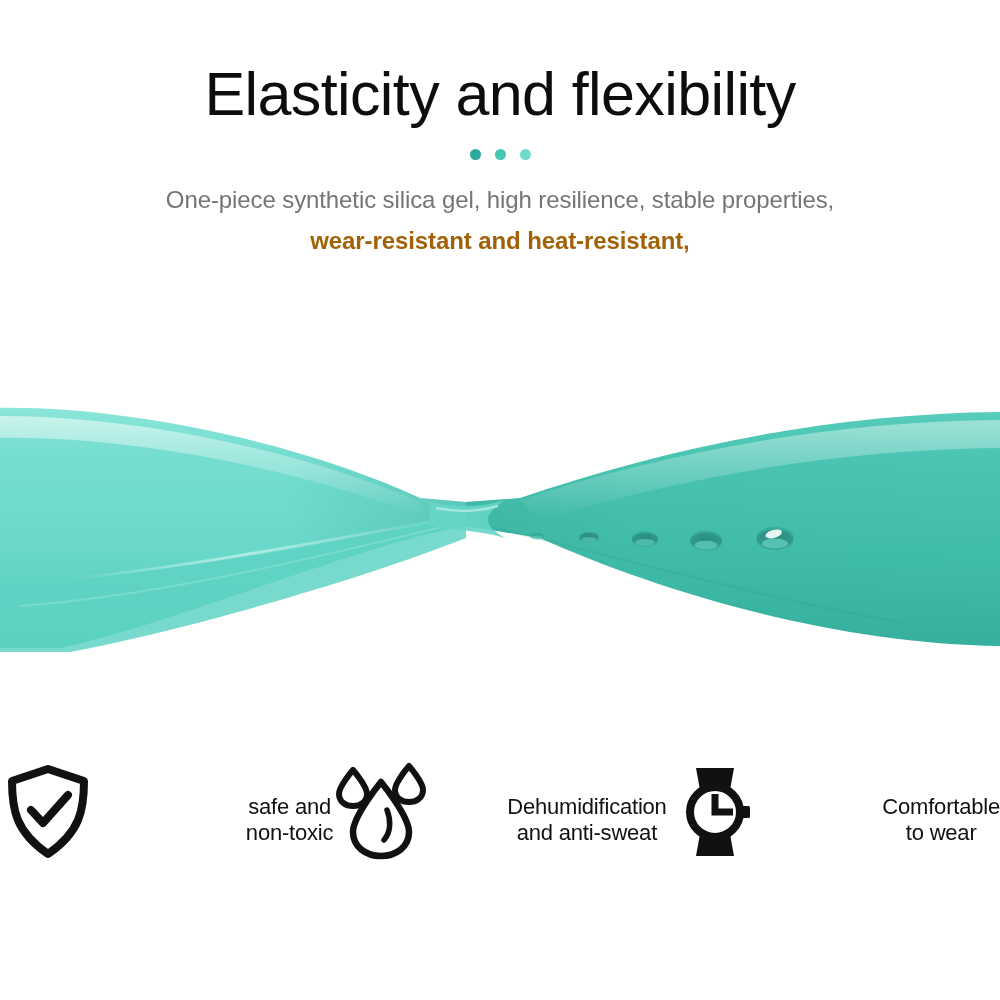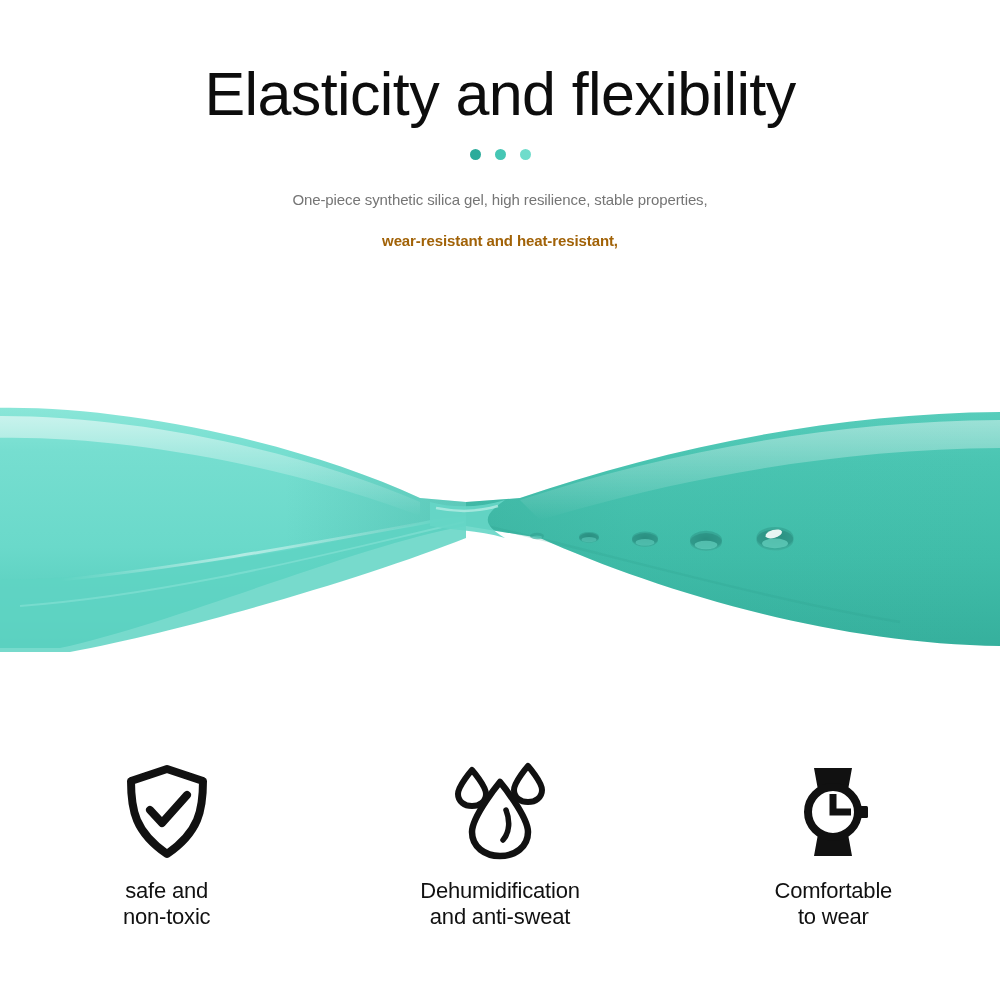--- a/index.html
+++ b/index.html
@@ -34,21 +34,21 @@
     display:flex;
     justify-content:center;
     align-items:center;
     gap:14px;
     height:12px;
   }
   .dot { width:11px; height:11px; border-radius:50%; display:block; }
 
   .subtitle { margin-top:19px; }
   .subline {
-    font-size:15px;
+    font-size:24px;
     line-height:41px;
     color:#757575;
     font-weight:400;
     letter-spacing:-0.1px;
   }
 
   
   .product {
     position:absolute;
     left:0; top:330px;
@@ -60,22 +60,23 @@
   
   .features {
     position:absolute;
     left:0; top:762px;
     width:1000px;
     display:flex;
   }
   .feature {
     flex:1 1 0;
     display:flex;
-    flex-direction:column;
+    flex-direction:row;
     align-items:center;
+    justify-content:space-between;
   }
   .feature-icon { width:96px; height:100px; display:block; }
   .feature-icon svg { display:block; width:100%; height:100%; }
   .feature-label {
     margin-top:16px;
     text-align:center;
     font-size:22px;
     line-height:26px;
     color:#3a3a3a;
     font-weight:400;

